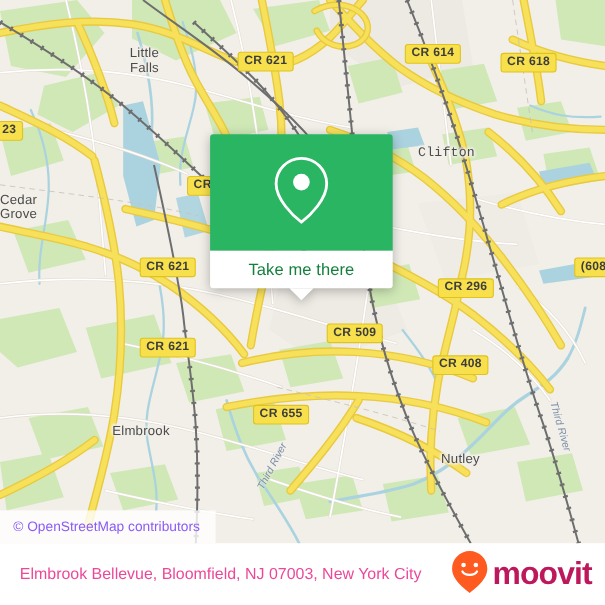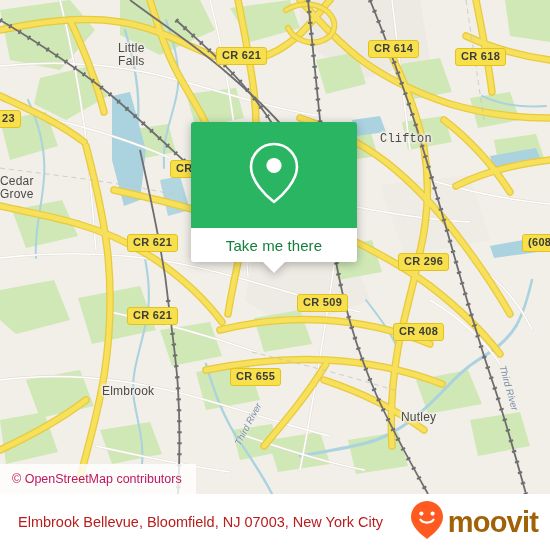--- a/index.html
+++ b/index.html
@@ -125,53 +125,53 @@
   
   #attribution {
     position: absolute;
     left: 0;
     top: 464px;
     height: 30px;
     padding: 0 14px 0 12px;
     display: flex;
     align-items: center;
     background: rgba(255,255,255,.80);
-    color: #be185d;
+    color: #8b5cf6;
     font-size: 12.5px;
     white-space: nowrap;
   }
 
   
   #bottom-bar {
     position: absolute;
     left: 0;
     top: 494px;
     width: 550px;
     height: 56px;
     background: #ffffff;
     display: flex;
     align-items: center;
     box-sizing: border-box;
     padding: 0 12px 0 18px;
   }
   #bottom-title {
     flex: 1 1 auto;
-    color: #b91c1c;
+    color: #ec4899;
     font-size: 14.5px;
     line-height: 19px;
     padding-right: 10px;
   }
   #brand {
     flex: 0 0 auto;
     display: flex;
     align-items: center;
     gap: 4px;
   }
   #brand-word {
-    color: #a16207;
+    color: #be185d;
     font-size: 29px;
     font-weight: 700;
     letter-spacing: -.8px;
     line-height: 29px;
   }
 </style>
 </head>
 <body>
 
 <div id="app">

